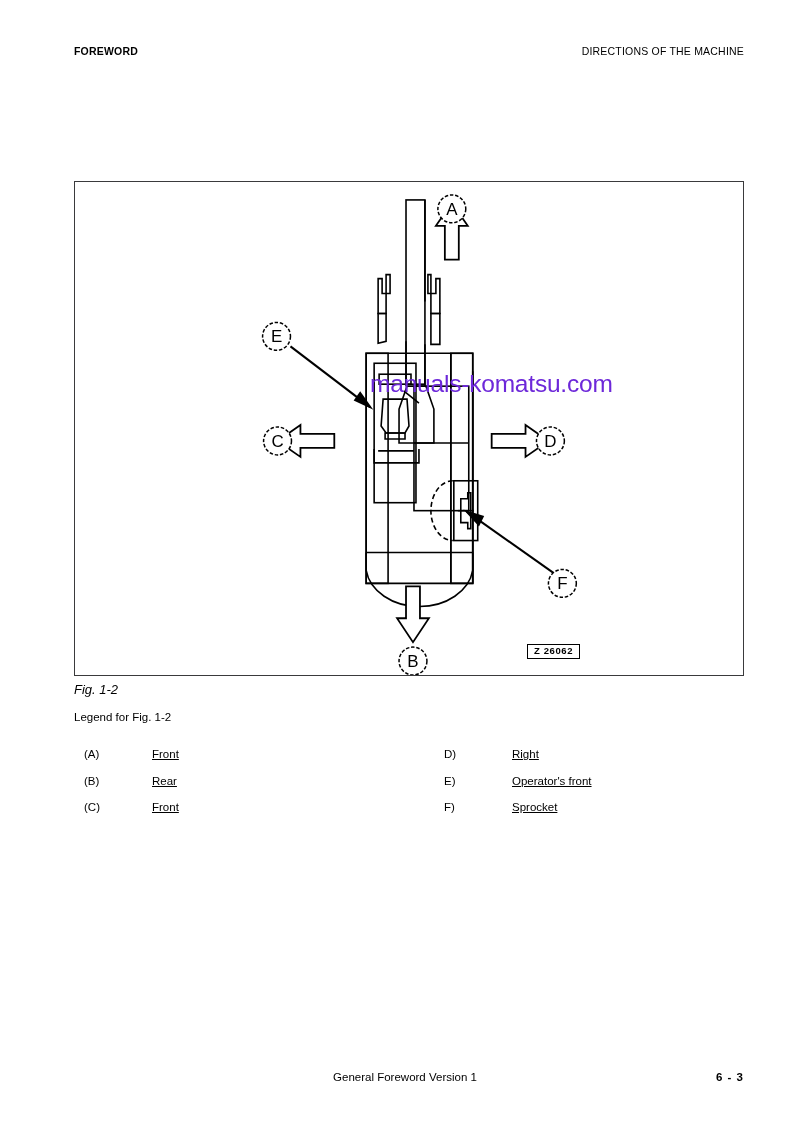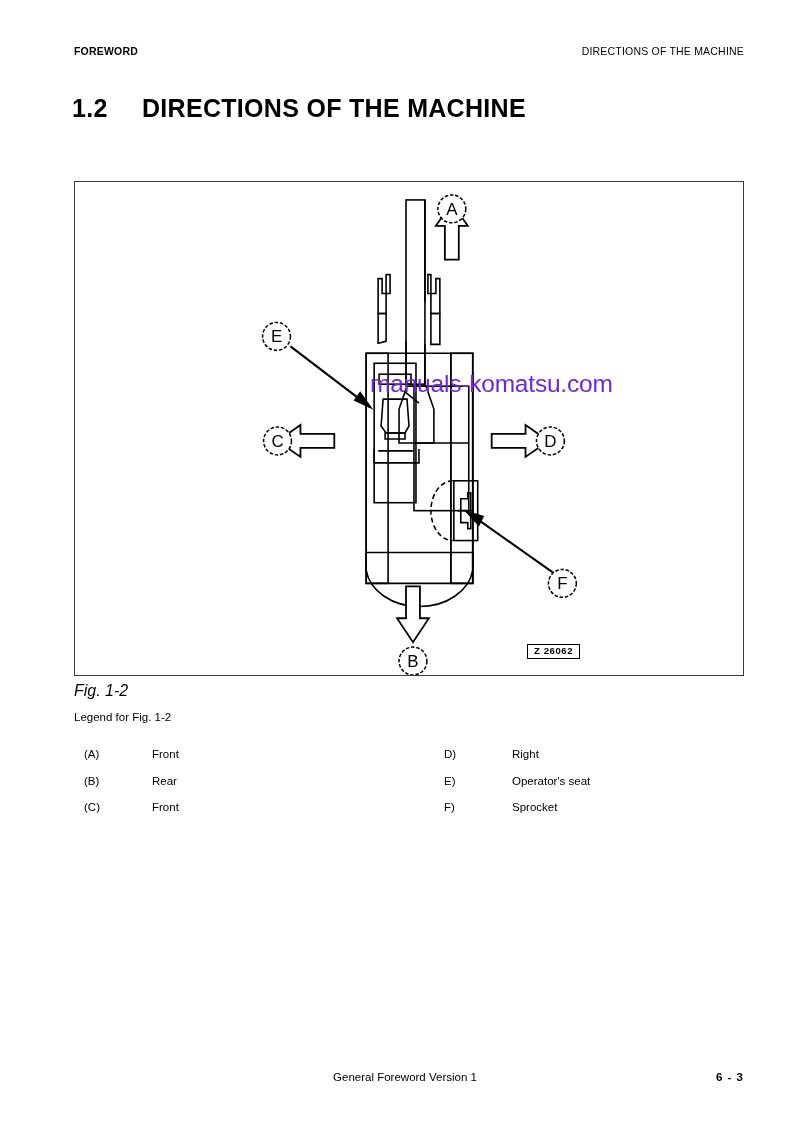--- a/index.html
+++ b/index.html
@@ -101,21 +101,21 @@
     letter-spacing: 0.6px;
     background: #fff;
     line-height: 1.1;
   }
 
   
   .fig-caption {
     position: absolute;
     left: 74px;
     top: 682px;
-    font-size: 16px;
+    font-size: 13px;
     font-style: italic;
   }
   .legend-title {
     position: absolute;
     left: 74px;
     top: 711px;
     font-size: 11.5px;
     text-align: center;
   }
 
@@ -137,20 +137,21 @@
     align-items: baseline;
     height: 26.5px;
     font-size: 11.5px;
   }
   .legend-key {
     width: 68px;
     flex: 0 0 68px;
   }
   .legend-val {
     white-space: nowrap;
+    text-decoration: underline;
   }
 
   
   .body-text {
     position: absolute;
     left: 70px;
     top: 841px;
     width: 672px;
     font-size: 11.6px;
     line-height: 16.5px;
@@ -188,23 +189,20 @@
 </head>
 <body>
 
 <div class="page">
 
   <div class="page-header">
     <div class="left">FOREWORD</div>
     <div class="right">DIRECTIONS OF THE MACHINE</div>
   </div>
 
-  <div class="section-title">
-    <span class="num">1.2</span><span>DIRECTIONS OF THE MACHINE</span>
-  </div>
 
   <div class="figure-box">
 
     <svg class="figure-svg" viewBox="0 0 670 495">
       <g fill="none" stroke="#000" stroke-width="1.6" stroke-linejoin="miter" stroke-linecap="butt">
 
         <rect x="332" y="18" width="19" height="185"></rect>
         <line x1="351" y1="18" x2="351" y2="120"></line>
 
         <path d="M312 93 L312 132 L304 132 L304 97 L308 97 L308 112 L316 112 L316 93 Z"></path>
@@ -333,21 +331,21 @@
       </div>
     </div>
 
     <div class="legend-col right">
       <div class="legend-row">
         <span class="legend-key">D)</span>
         <span class="legend-val">Right</span>
       </div>
       <div class="legend-row">
         <span class="legend-key">E)</span>
-        <span class="legend-val">Operator's seat</span>
+        <span class="legend-val">Operator's front</span>
       </div>
       <div class="legend-row">
         <span class="legend-key">F)</span>
         <span class="legend-val">Sprocket</span>
       </div>
     </div>
   </div>
 
 
   <div class="page-footer">

